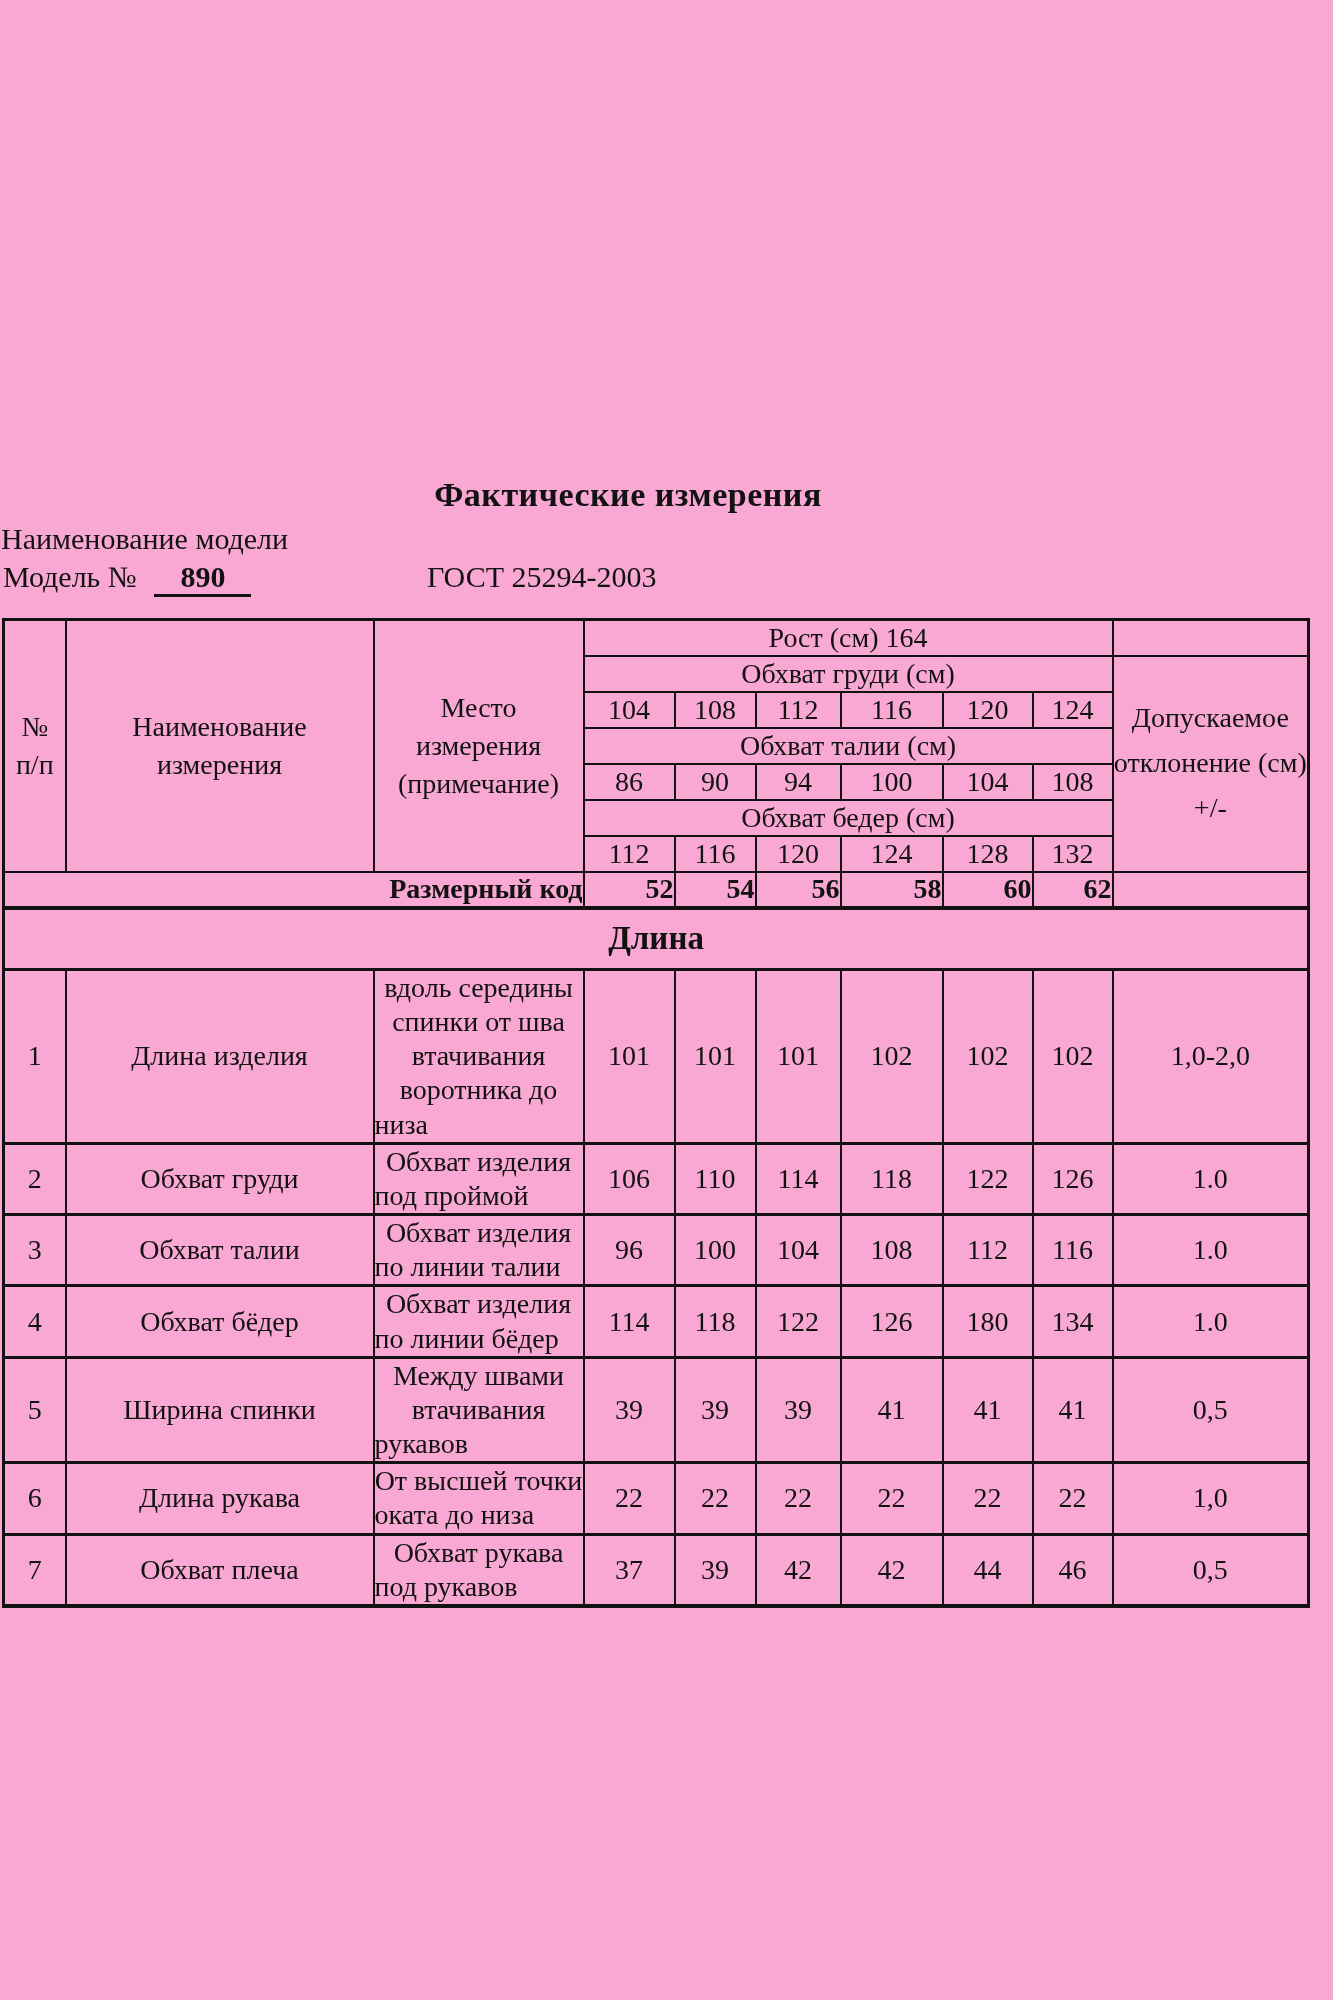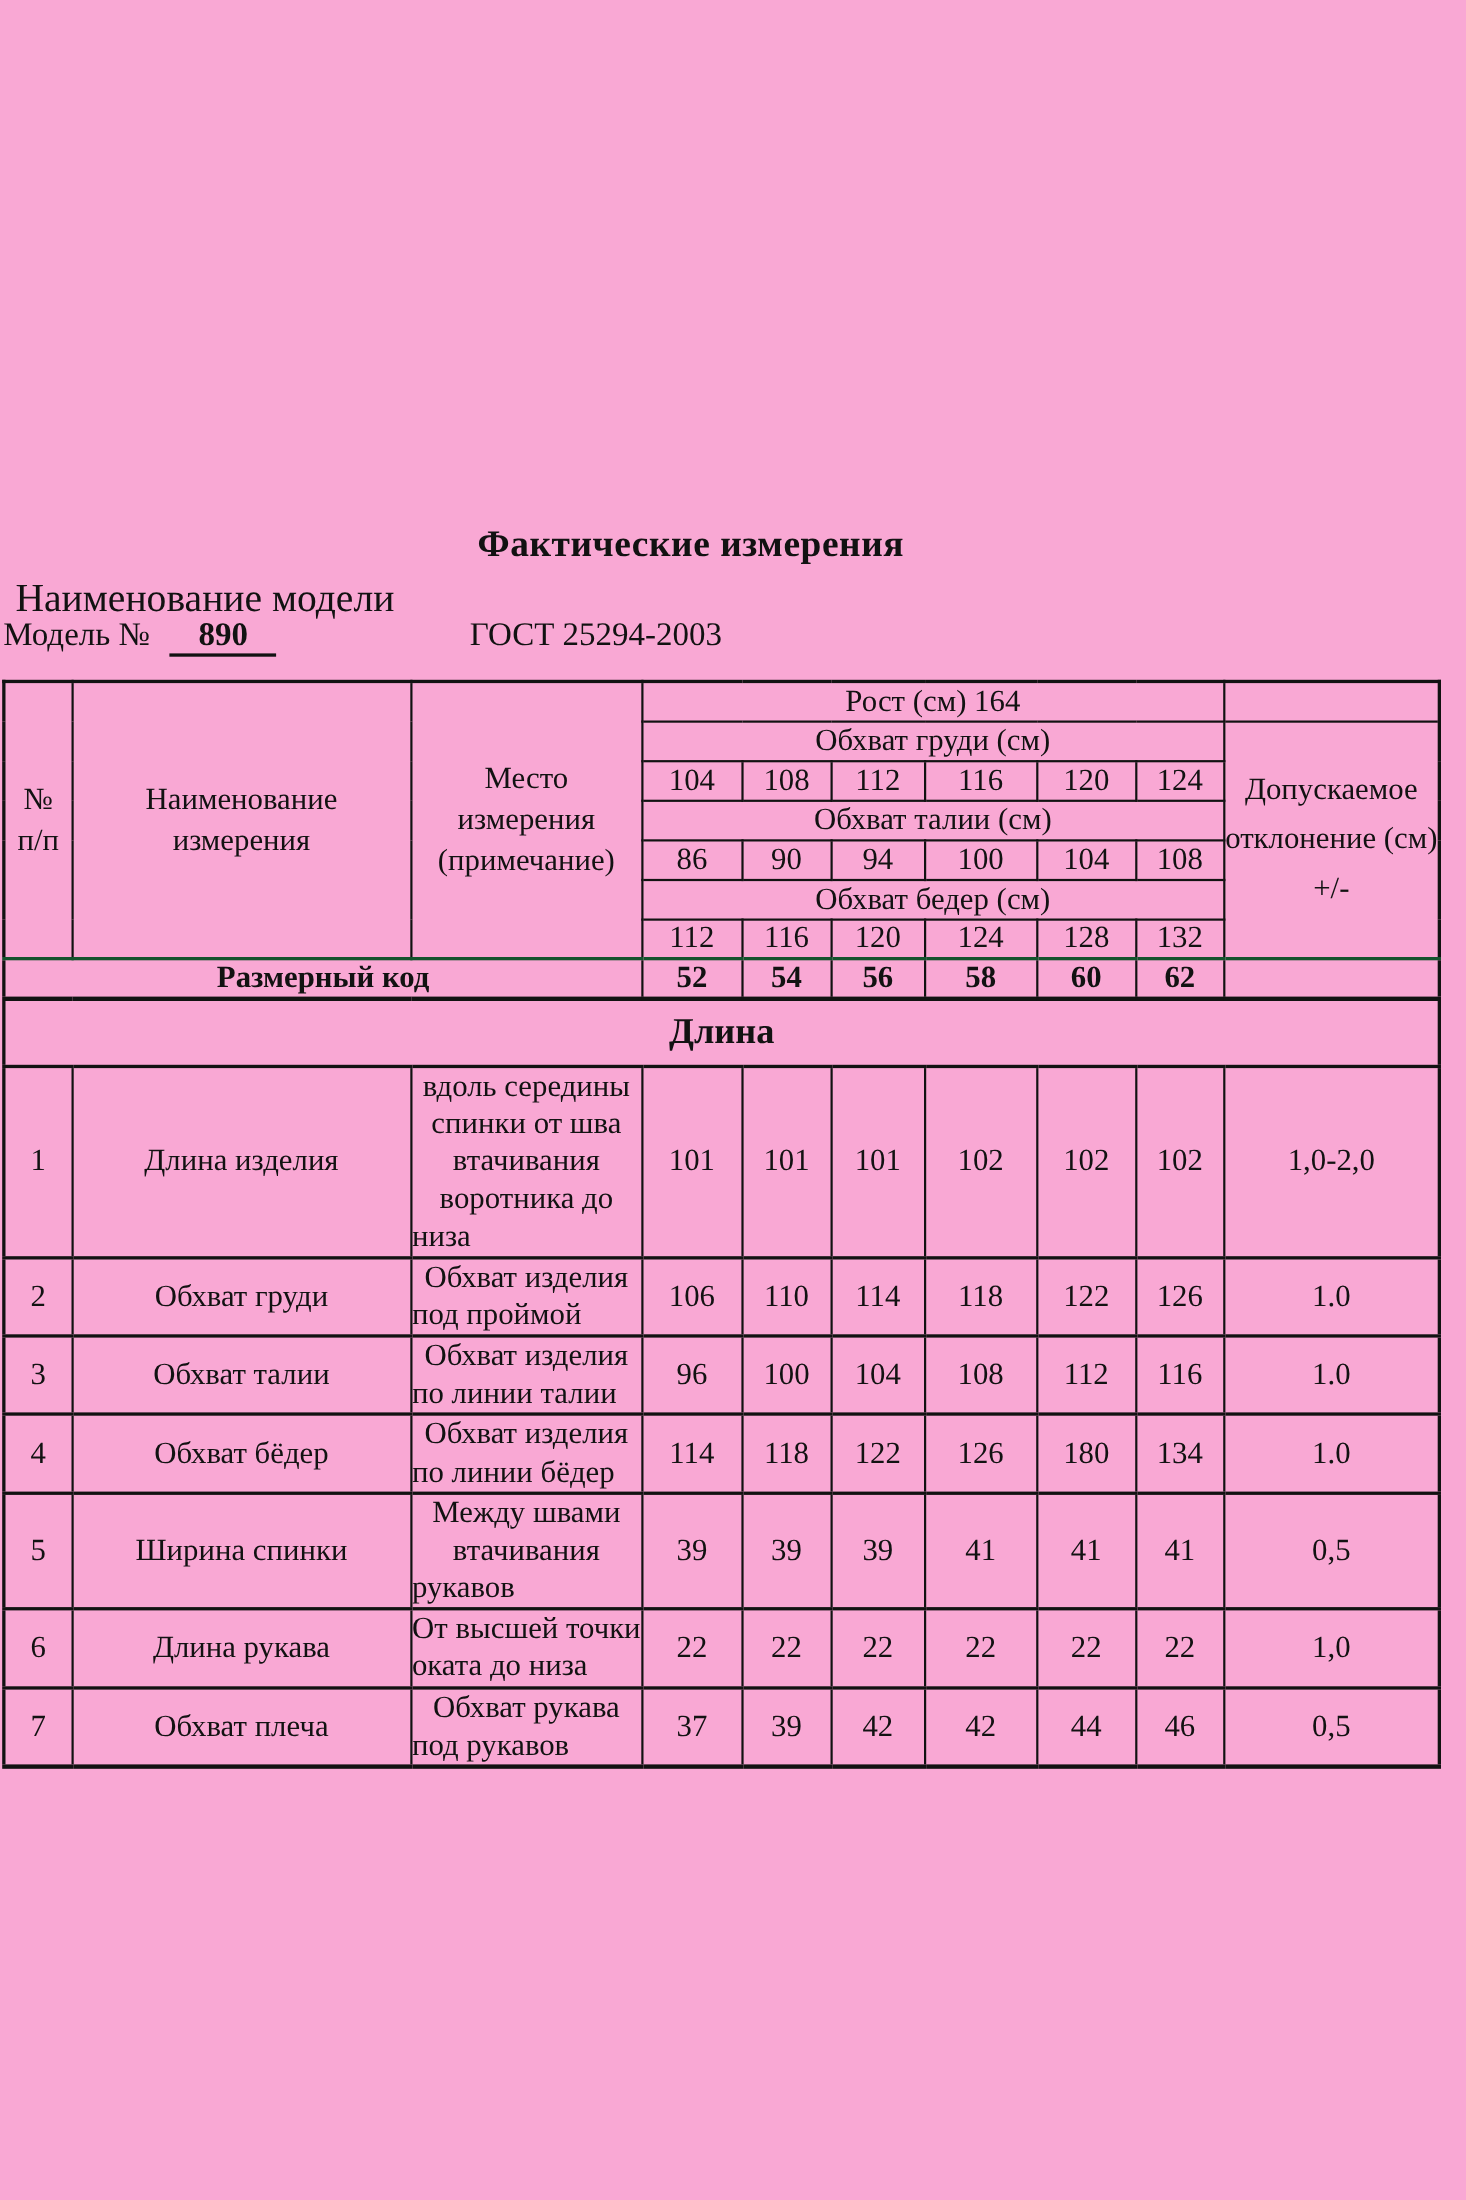--- a/index.html
+++ b/index.html
@@ -16,22 +16,22 @@
   }
   .doc-title{
     position:absolute;
     top:476px;left:0;width:1256px;
     text-align:center;
     font-size:34px;font-weight:bold;
     letter-spacing:0.5px;
   }
   .model-name-label{
     position:absolute;
-    top:522px;left:14px;
-    font-size:36px;
+    top:522px;left:1px;
+    font-size:30px;
   }
   .model-line{
     position:absolute;
     top:560px;left:3px;width:1330px;
     font-size:30px;
   }
   .model-number{
     display:inline-block;
     font-weight:bold;
     border-bottom:3px solid #121212;
@@ -56,21 +56,21 @@
     text-align:center;
     vertical-align:middle;
     font-size:28px;
     padding:0;
     overflow:hidden;
   }
   tr.hrow{height:36px;}
   td.prewrap{white-space:pre-line;line-height:1.35;}
   td.tol-head{font-size:28px;line-height:1.6;}
   tr.sizecode-row{height:36px;}
-  tr.sizecode-row td{font-weight:bold;border-top:3px solid #14532d;}
+  tr.sizecode-row td{font-weight:bold;border-top:1px solid #14532d;text-align:right;}
   tr.section-row{height:62px;}
   tr.section-row td{
     font-size:33px;font-weight:bold;
     border-top:4px solid #121212;
     border-bottom:2px solid #121212;
   }
   tr.data-row td{border-top:3px solid #121212;}
   tr.data-row:last-child td{border-bottom:4px solid #121212;}
   td.name-cell{text-align:left;padding-left:16px;font-size:28px;}
   td.note-cell{

